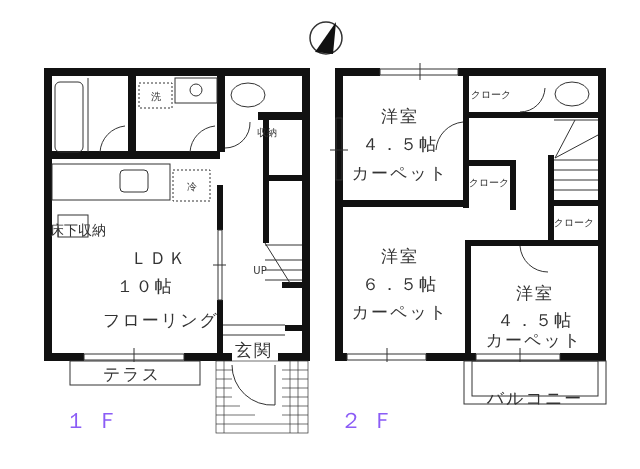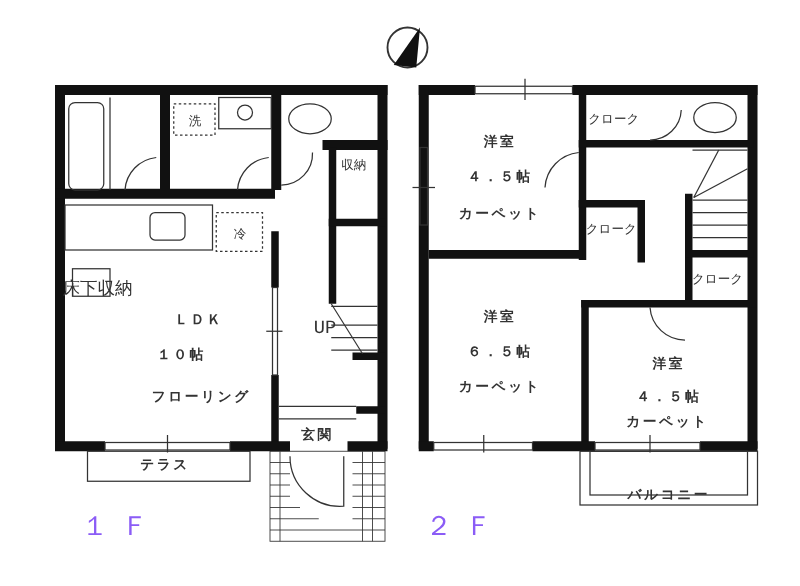--- a/index.html
+++ b/index.html
@@ -1,19 +1,19 @@
 <!DOCTYPE html>
 <html><head>
 <meta charset="utf-8">
 <style>
   html, body { margin:0; padding:0; background:#ffffff; }
   body { width:640px; height:469px; position:relative; overflow:hidden; font-family:"DejaVu Sans", sans-serif; }
   svg { position:absolute; left:0; top:0; }
   .lbl { position:absolute; color:#333; font-family:"DejaVu Sans", sans-serif; white-space:nowrap; text-align:center; }
-  .room { font-size:11px; letter-spacing:2px; line-height:1;font-weight:bold; }
+  .room { font-size:17px; letter-spacing:2px; line-height:1; }
   .small { font-size:10px; }
   .floor { font-size:22px; color:#8b5cf6; letter-spacing:10px; }
 </style>
 </head>
 <body>
 
 <svg width="640" height="469" viewBox="0 0 640 469">
 
   <g>
     <circle cx="326" cy="38" r="16" fill="none" stroke="#333" stroke-width="1.5"></circle>
@@ -126,26 +126,26 @@
     <line x1="554" y1="180" x2="598" y2="180"></line>
     <line x1="554" y1="190" x2="598" y2="190"></line>
     <line x1="555" y1="158" x2="575" y2="120"></line>
     <line x1="555" y1="158" x2="598" y2="135"></line>
     <path d="M520 246 A28 28 0 0 0 548 272"></path>
   </g>
 </svg>
 
 <div class="lbl small" style="left:142px;top:90px;width:28px;">洗</div>
 <div class="lbl small" style="left:175px;top:180px;width:34px;">冷</div>
-<div class="lbl small" style="left:266px;top:125px;width:34px;line-height:1.5;">収納</div>
+<div class="lbl small" style="left:250px;top:125px;width:34px;line-height:1.5;">収納</div>
 <div class="lbl small" style="left:50px;top:222px;width:52px;font-size:14px;">床下収納</div>
 <div class="lbl room" style="left:104px;top:250px;width:110px;">ＬＤＫ</div>
 <div class="lbl room" style="left:90px;top:278px;width:110px;">１０帖</div>
 <div class="lbl room" style="left:96px;top:312px;width:130px;">フローリング</div>
-<div class="lbl small" style="left:245px;top:254px;width:30px;font-size:15px;font-family:Liberation Mono, monospace;">UP</div>
+<div class="lbl small" style="left:245px;top:265px;width:30px;font-size:10px;">UP</div>
 <div class="lbl room" style="left:228px;top:342px;width:52px;">玄関</div>
 <div class="lbl room" style="left:70px;top:366px;width:124px;">テラス</div>
 <div class="lbl floor" style="left:65px;top:406px;">１Ｆ</div>
 
 <div class="lbl room" style="left:355px;top:108px;width:90px;">洋室</div>
 <div class="lbl room" style="left:355px;top:136px;width:90px;">４．５帖</div>
 <div class="lbl room" style="left:350px;top:165px;width:100px;">カーペット</div>
 <div class="lbl small" style="left:465px;top:88px;width:52px;">クローク</div>
 <div class="lbl small" style="left:463px;top:176px;width:52px;">クローク</div>
 <div class="lbl small" style="left:548px;top:216px;width:52px;">クローク</div>

